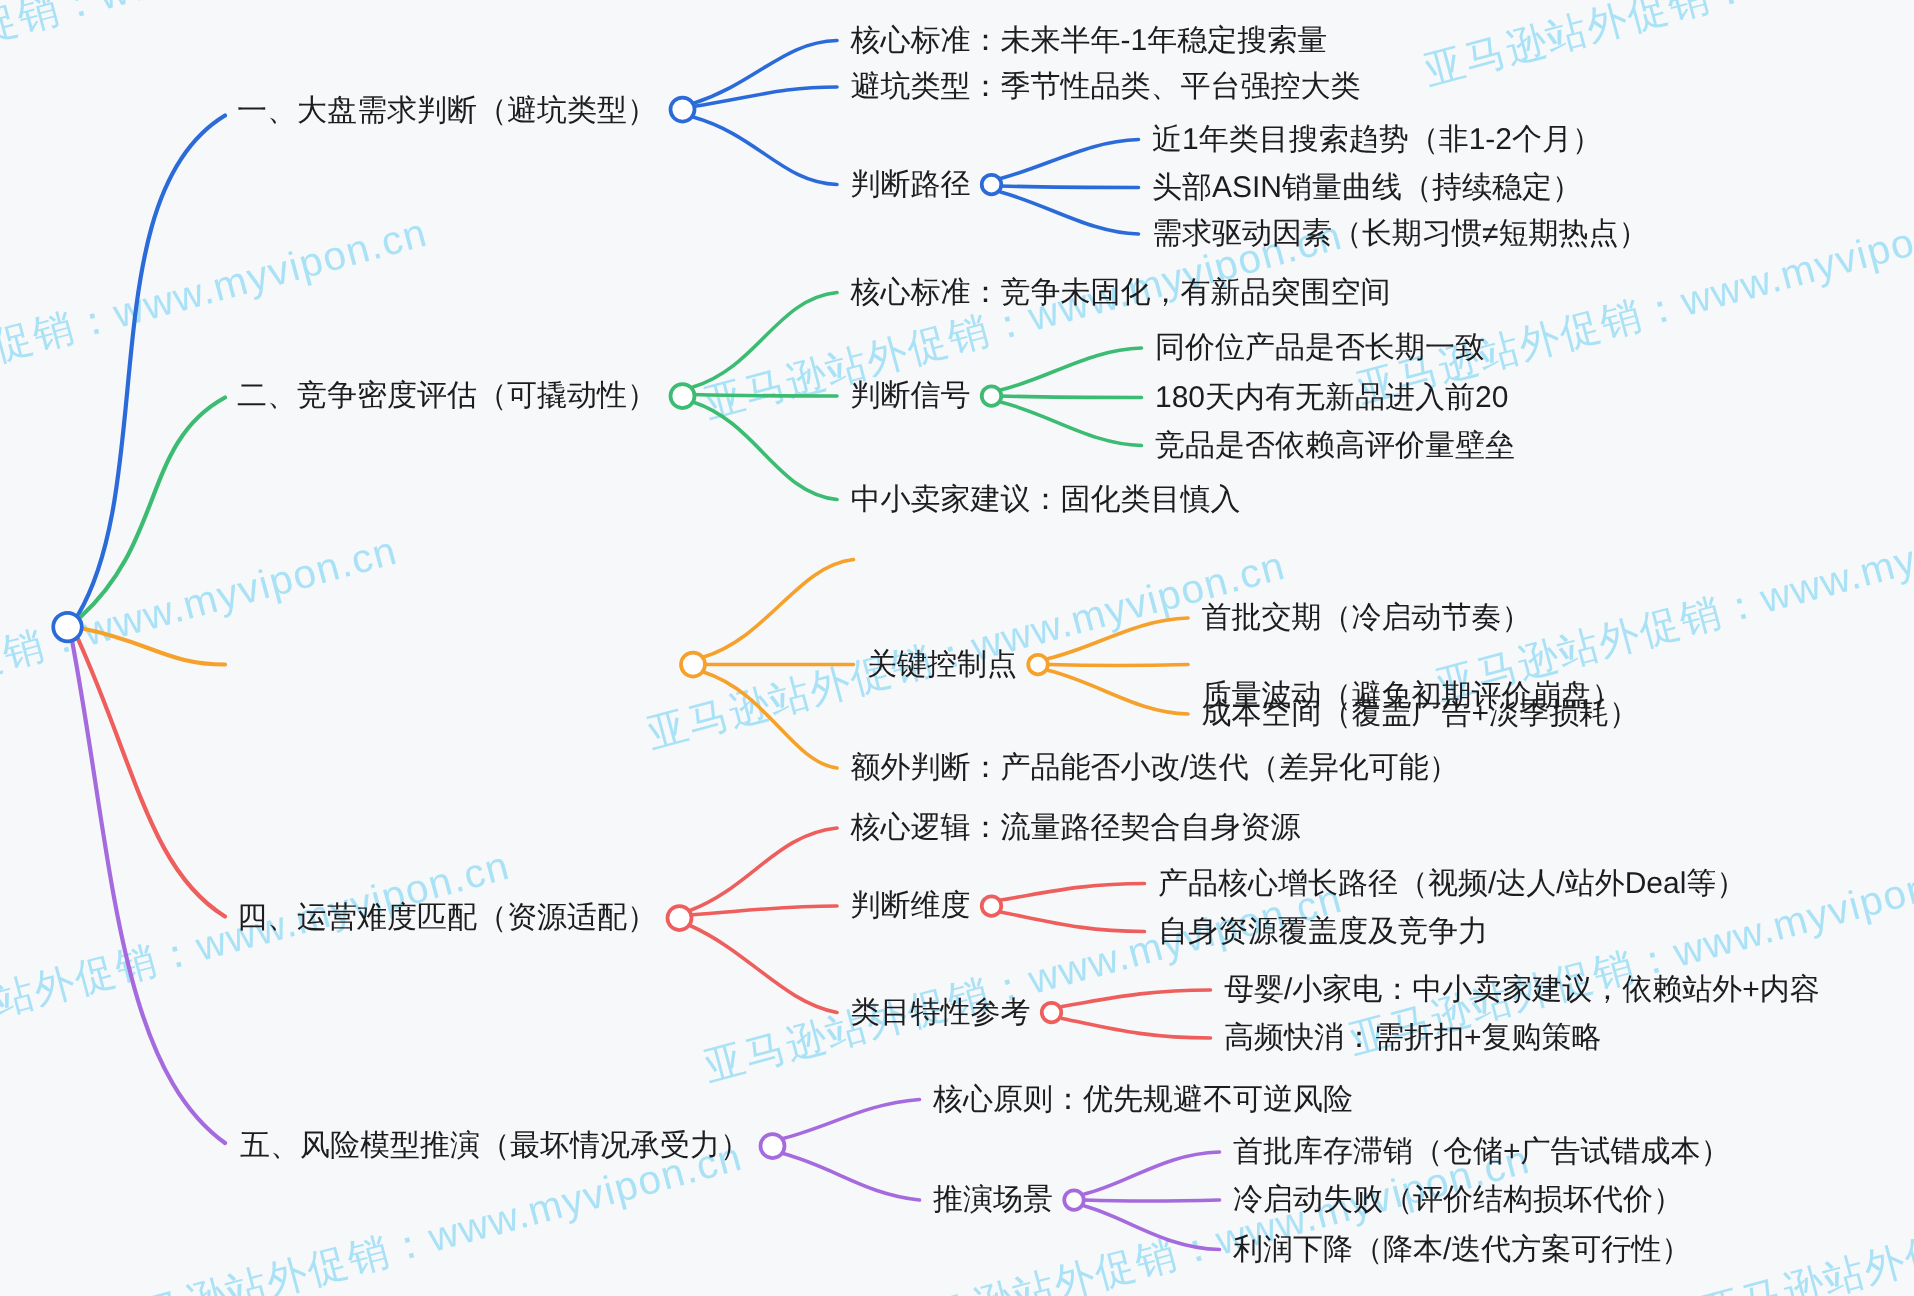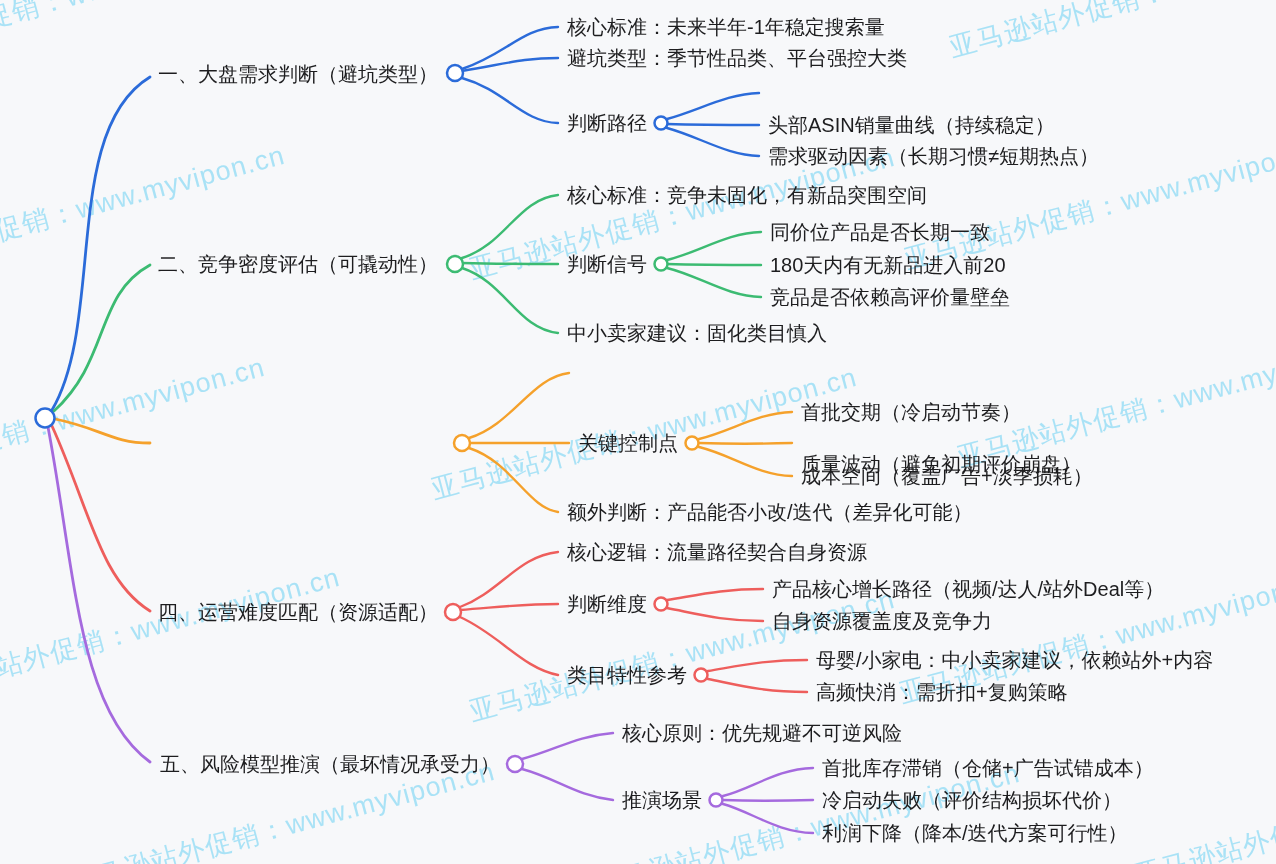--- a/index.html
+++ b/index.html
@@ -115,20 +115,21 @@
     <circle class="knob" cx="661" cy="604" r="6.5" stroke="#ee5e5c"></circle>
     <circle class="knob" cx="701" cy="675" r="6.5" stroke="#ee5e5c"></circle>
     <circle class="knob" cx="515" cy="764" r="8" stroke="#a56ade"></circle>
     <circle class="knob" cx="716" cy="800" r="6.5" stroke="#a56ade"></circle>
   </svg>
 
   <div class="lbl" style="left:158px;top:74px">一、大盘需求判断（避坑类型）</div>
   <div class="lbl" style="left:567px;top:27px">核心标准：未来半年-1年稳定搜索量</div>
   <div class="lbl" style="left:567px;top:58px">避坑类型：季节性品类、平台强控大类</div>
   <div class="lbl" style="left:567px;top:123px">判断路径</div>
+  <div class="lbl" style="left:768px;top:93px">近1年类目搜索趋势（非1-2个月）</div>
   <div class="lbl" style="left:768px;top:125px">头部ASIN销量曲线（持续稳定）</div>
   <div class="lbl" style="left:768px;top:156px">需求驱动因素（长期习惯≠短期热点）</div>
 
   <div class="lbl" style="left:158px;top:264px">二、竞争密度评估（可撬动性）</div>
   <div class="lbl" style="left:567px;top:195px">核心标准：竞争未固化，有新品突围空间</div>
   <div class="lbl" style="left:567px;top:264px">判断信号</div>
   <div class="lbl" style="left:770px;top:232px">同价位产品是否长期一致</div>
   <div class="lbl" style="left:770px;top:265px">180天内有无新品进入前20</div>
   <div class="lbl" style="left:770px;top:297px">竞品是否依赖高评价量壁垒</div>
   <div class="lbl" style="left:567px;top:333px">中小卖家建议：固化类目慎入</div>

